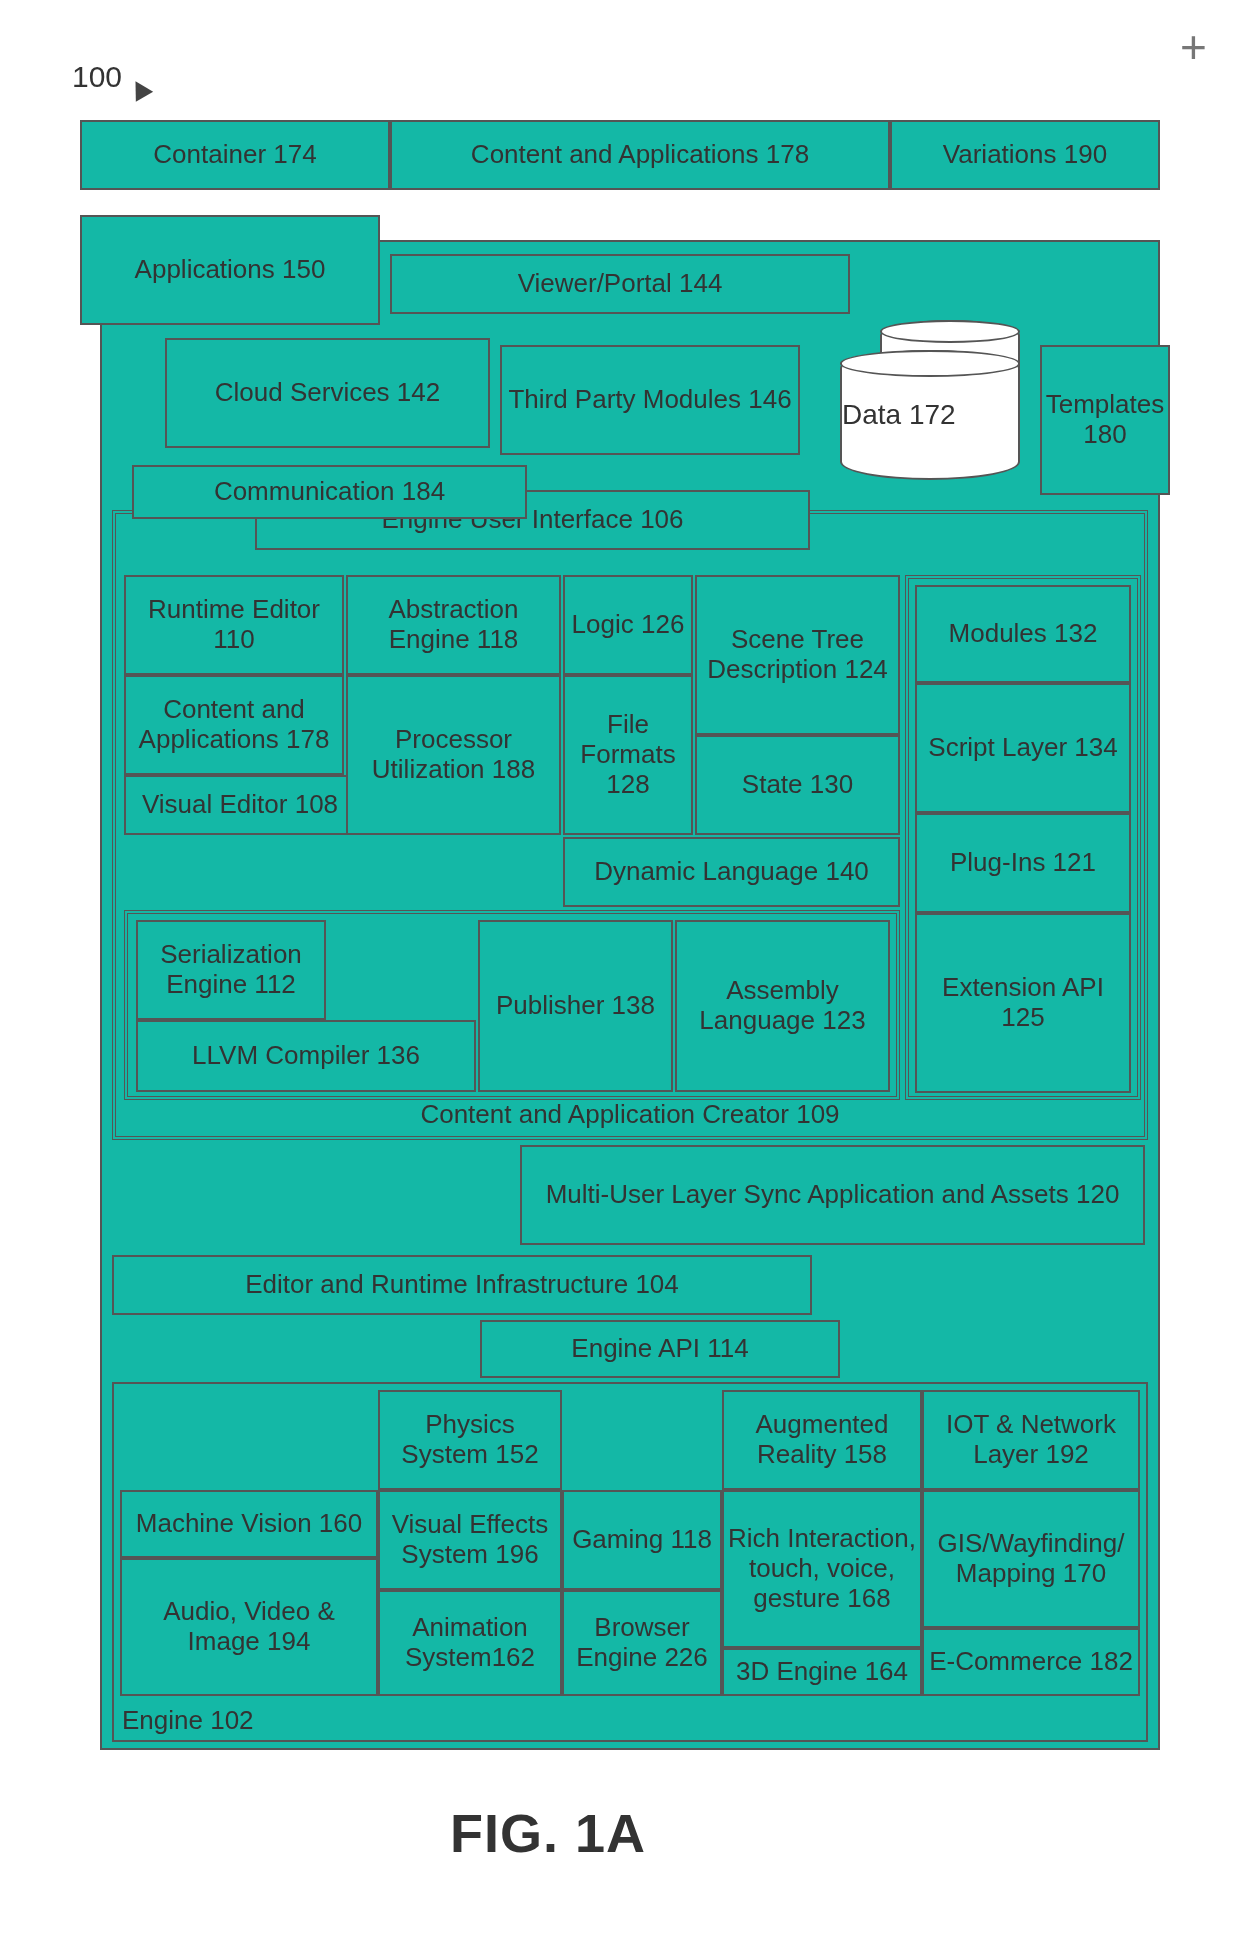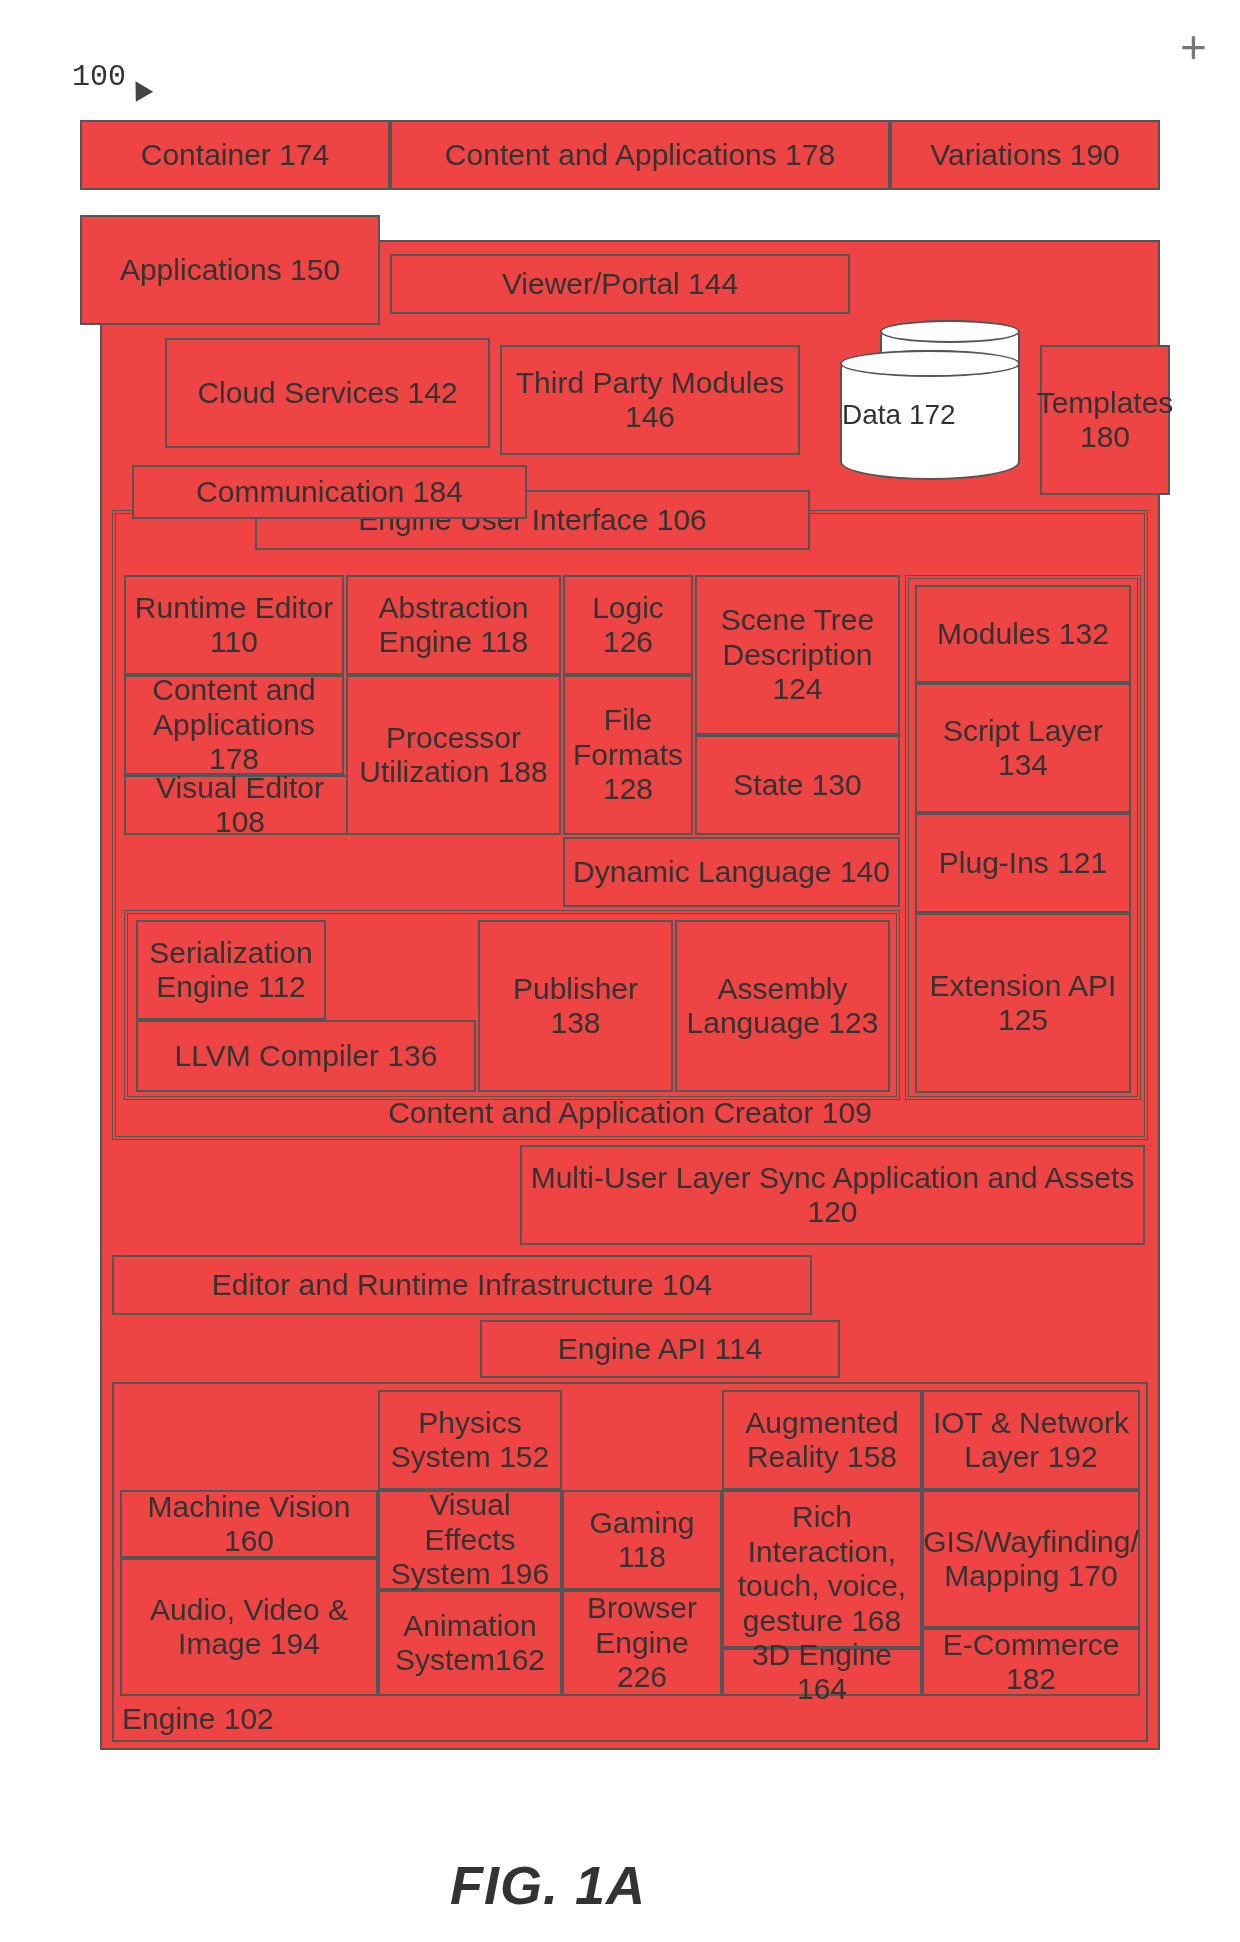--- a/index.html
+++ b/index.html
@@ -11,27 +11,27 @@
   }
   .canvas {
     position: relative;
     width: 1200px;
     height: 1900px;
     margin: 0 auto;
   }
   .box {
     position: absolute;
     border: 2px solid #555;
-    background: #ef4444;
+    background: #14b8a6;
     display: flex;
     flex-direction: column;
     align-items: center;
     justify-content: center;
     text-align: center;
-    font-size: 30px;
+    font-size: 26px;
     line-height: 1.15;
     padding: 4px;
     box-sizing: border-box;
   }
   .dbl { border: 4px double #555; }
   .noborder { border: none; }
   .fig-label {
     position: absolute;
     font-size: 54px;
     font-weight: bold;
@@ -41,21 +41,20 @@
     position: absolute;
     width: 0; height: 0;
     border-left: 10px solid transparent;
     border-right: 10px solid transparent;
     border-bottom: 18px solid #444;
     transform: rotate(-30deg);
   }
   .ref100 {
     position: absolute;
     font-size: 30px;
-    font-family: Liberation Mono, monospace;
   }
   .plus {
     position: absolute;
     font-size: 46px;
     color: #777;
   }
   .cyl {
     position: absolute;
     border: 2px solid #555;
     border-radius: 50%/14%;
@@ -171,15 +170,15 @@
       <span>a</span>
     </div>
   <div class="cyl" data-name="data-cylinder" style="left:820px; top:330px; width:180px; height:130px; z-index:6;">
       <span>Data 172</span>
     </div>
   <div class="box" data-name="templates-box" style="left:1020px; top:325px; width:130px; height:150px; z-index:20;">Templates 180</div>
 
   <style>
   </style>
 
-  <div class="fig-label" data-name="figure-label" style="left:430px; top:1834px;font-style:italic;">FIG. 1A</div>
+  <div class="fig-label" data-name="figure-label" style="left:430px; top:1782px;">FIG. 1A</div>
 
 </div>
 
 </body></html>

